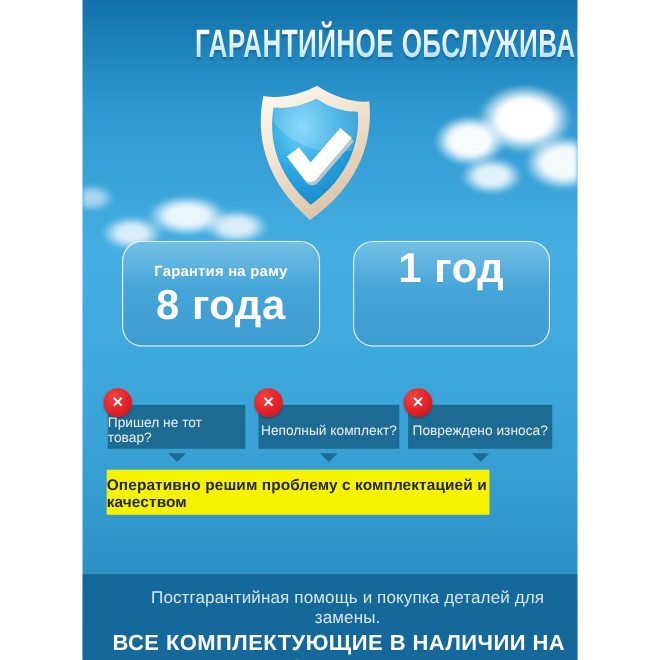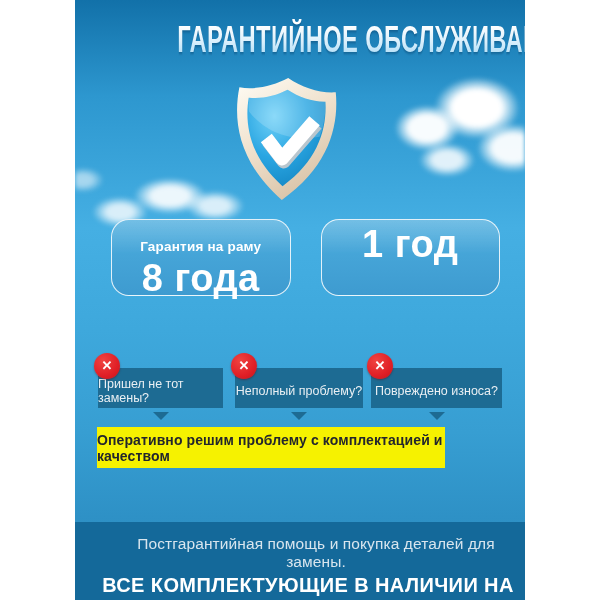--- a/index.html
+++ b/index.html
@@ -18,21 +18,21 @@
       radial-gradient(42px 22px at 140px 206px, rgba(255,255,255,.8) 32%, rgba(255,255,255,0) 70%),
       radial-gradient(30px 18px at 8px 180px, rgba(255,255,255,.55) 30%, rgba(255,255,255,0) 70%);}
   .title{position:absolute;top:19px;left:0;width:450px;text-align:center;white-space:nowrap;}
   .title-text{display:inline-block;transform:scaleX(.66);transform-origin:center;
     font-size:36px;font-weight:bold;letter-spacing:.5px;
     background:linear-gradient(180deg,#ffffff 15%,#d9effc 55%,#9ed7f5 100%);
     -webkit-background-clip:text;background-clip:text;color:transparent;
     filter:drop-shadow(0 2px 1px rgba(0,50,90,.35));}
   .shield-wrap{position:absolute;left:150px;top:74px;width:120px;height:130px;transform:rotate(3deg);}
   .cards{position:absolute;top:219px;left:25px;width:400px;display:flex;gap:19px;}
-  .card{flex:1;height:77px;border-radius:18px;border:1.5px solid rgba(255,255,255,.85);box-sizing:border-box;
+  .card{flex:1;height:96px;border-radius:18px;border:1.5px solid rgba(255,255,255,.85);box-sizing:border-box;
     background:linear-gradient(180deg,rgba(255,255,255,.22),rgba(255,255,255,0) 45%),linear-gradient(180deg,#4cadde,#3e9bd0);
     text-align:center;color:#ffffff;margin-left:11px;}
   .card-label{margin-top:19px;font-size:13.5px;font-weight:bold;letter-spacing:.2px;}
   .card-value{margin-top:3px;font-size:38px;font-weight:bold;letter-spacing:.5px;}
   .issues{position:absolute;top:368px;left:23px;width:406px;display:flex;}
   .issue{position:relative;height:40px;background:#1d6b93;box-sizing:border-box;
     display:flex;align-items:center;justify-content:center;padding-top:6px;
     color:#e9eff3;font-size:12.5px;}
   .issue-1{width:125px;}
   .issue-2{width:128px;margin-left:12px;}
@@ -94,28 +94,28 @@
       <div class="card">
         <div class="card-value">1 год</div>
       </div>
     </div>
 
     <div class="issues">
       <div class="issue issue-1">
         <span class="issue-badge">
             <span>✕</span>
           </span>
-        <span>Пришел не тот замены?</span>
+        <span>Пришел не тот товар?</span>
         <span class="issue-arrow"></span>
       </div>
       <div class="issue issue-2">
         <span class="issue-badge">
             <span>✕</span>
           </span>
-        <span>Неполный проблему?</span>
+        <span>Неполный комплект?</span>
         <span class="issue-arrow"></span>
       </div>
       <div class="issue issue-3">
         <span class="issue-badge">
             <span>✕</span>
           </span>
         <span>Повреждено износа?</span>
         <span class="issue-arrow"></span>
       </div>
     </div>

